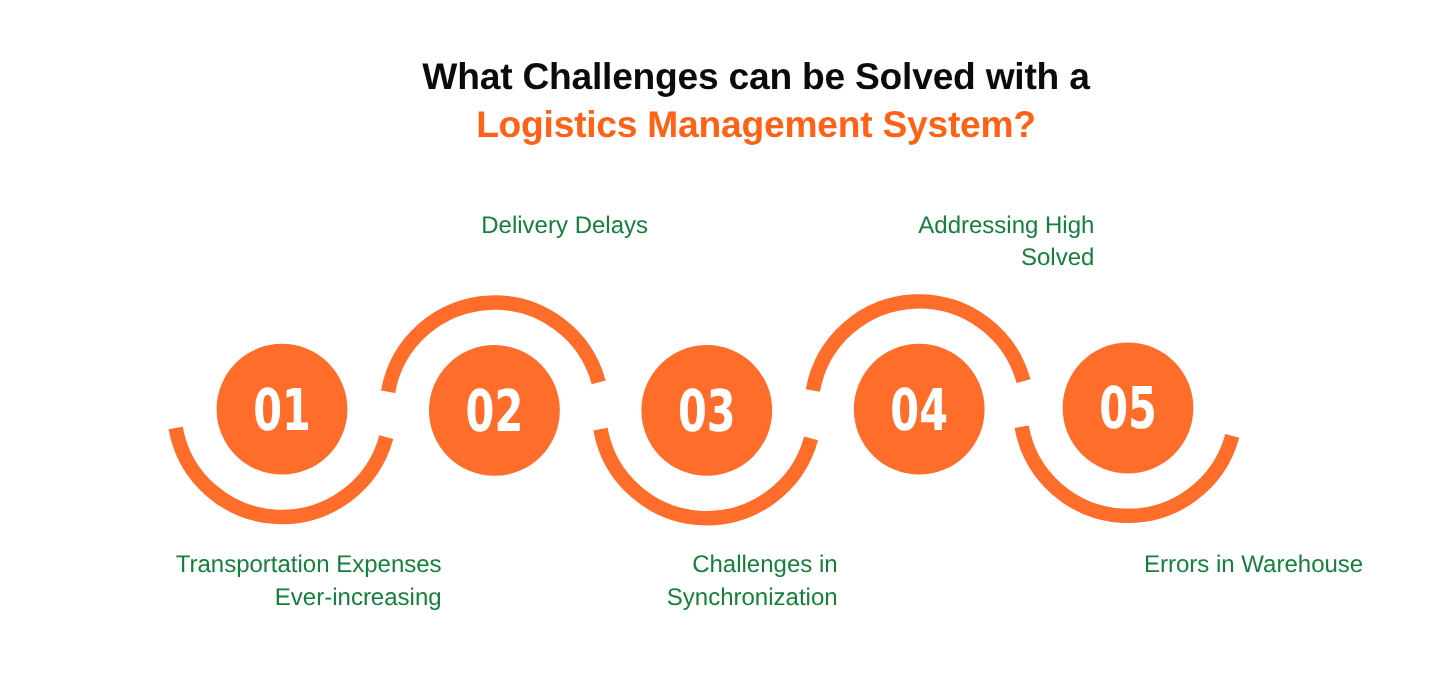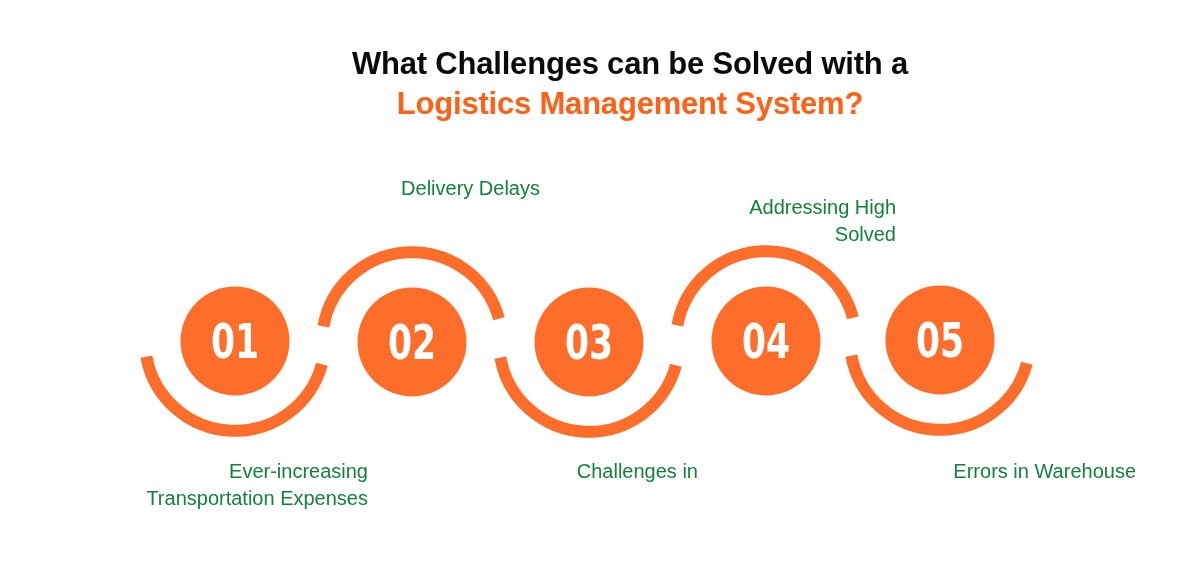--- a/index.html
+++ b/index.html
@@ -82,32 +82,33 @@
   </g>
 
   <g>
     <path d="M 851.4 355.6 A 90 90 0 0 0 1026.9 363.3" fill="none" stroke="#FF6D2A" stroke-width="12"></path>
     <circle cx="940" cy="340" r="54.5" fill="#FF6D2A"></circle>
     <text class="num" x="940" y="357" text-anchor="middle" transform="translate(940 0) scale(0.72 1) translate(-940 0)">05</text>
   </g>
 </svg>
 
 <div class="label" style="left:63px; width:305px; top:458px;">
+  <div>Transportation Expenses</div>
   <div>Ever-increasing</div>
-  <div>Transportation Expenses</div>
 </div>
 
 <div class="label" style="left:300px; width:240px; top:175px;">
   <div>Delivery Delays</div>
 </div>
 
 <div class="label" style="left:478px; width:220px; top:458px;">
   <div>Challenges in</div>
+  <div>Synchronization</div>
 </div>
 
-<div class="label" style="left:656px; width:240px; top:175px;margin-top:19px;">
+<div class="label" style="left:672px; width:240px; top:175px;">
   <div>Addressing High</div>
   <div>Solved</div>
 </div>
 
 <div class="label" style="left:891px; width:245px; top:458px;">
   <div>Errors in Warehouse</div>
 </div>
 
 </body></html>

